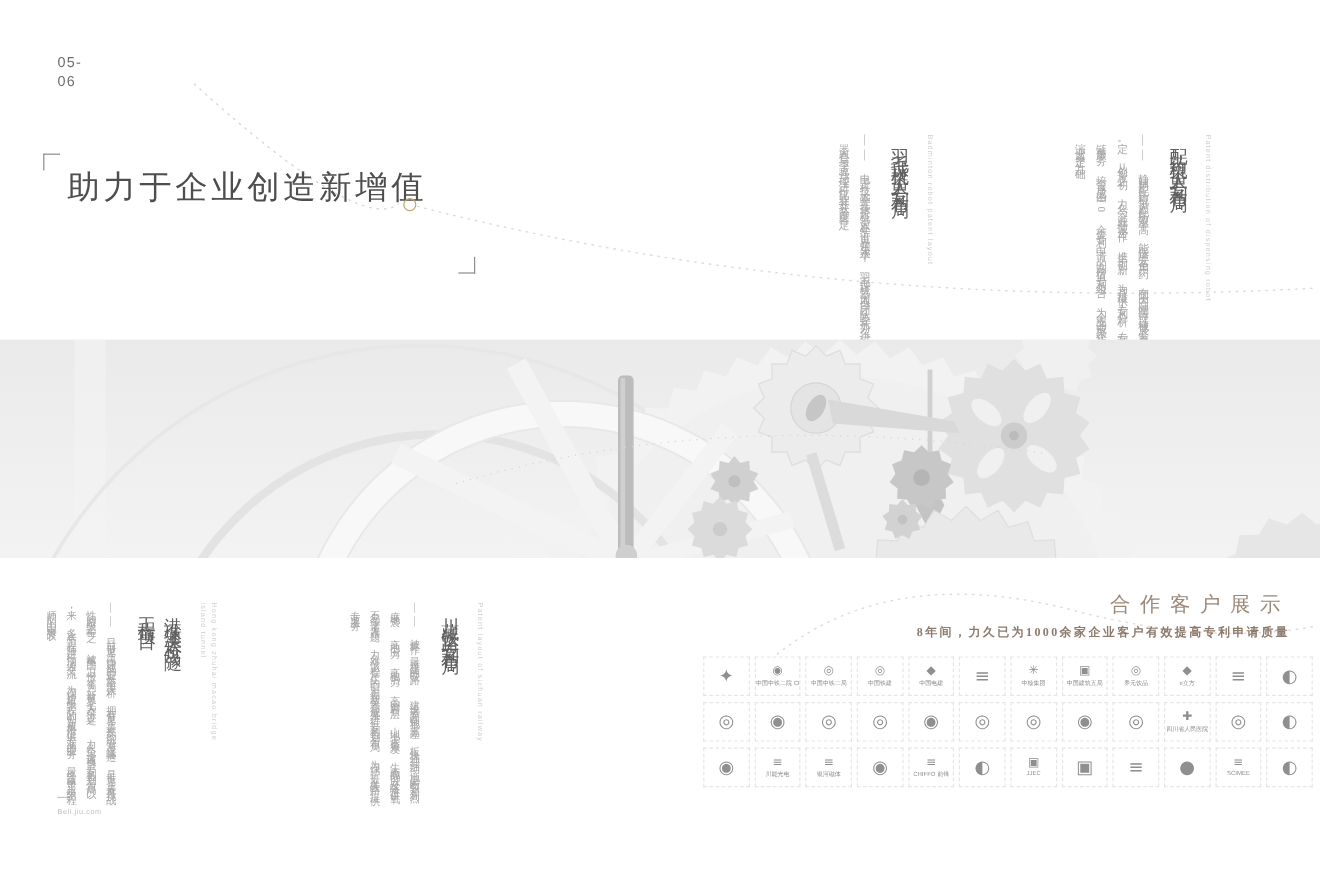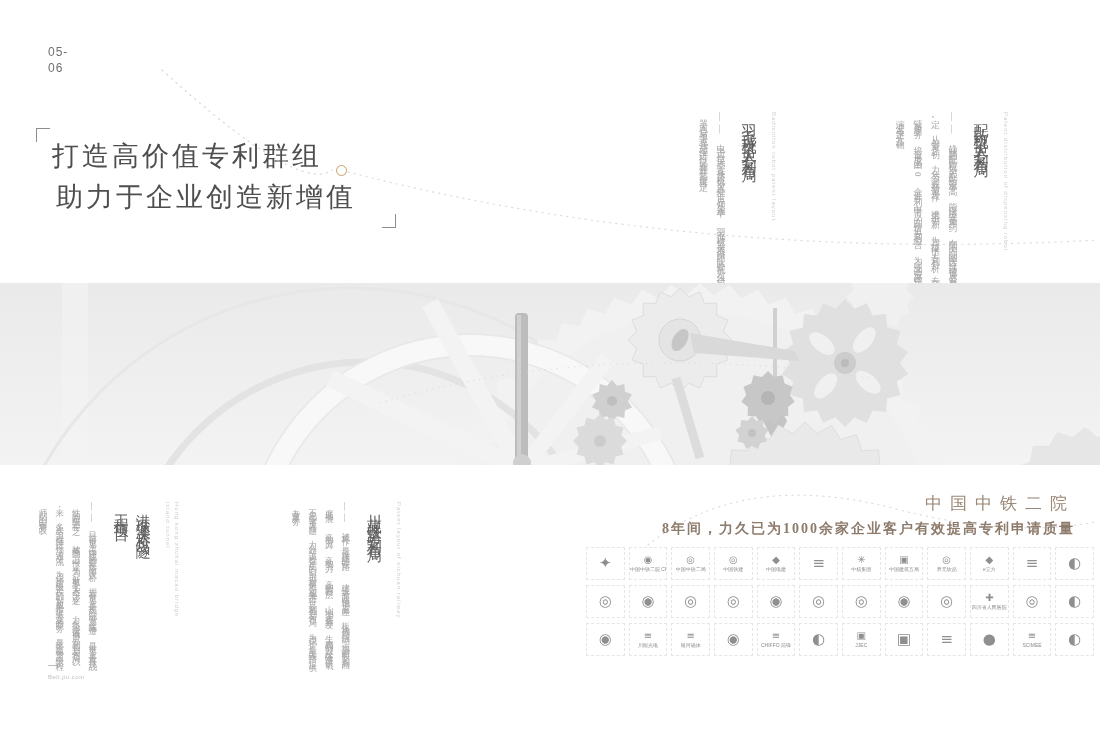--- a/index.html
+++ b/index.html
@@ -35,21 +35,21 @@
   .sec-badminton{right:322px;top:112px;}
   .sec-bridge{left:35px;top:502px;}
   .sec-railway{left:288px;top:502px;}
   .h-top{height:210px;}  .b-top{height:198px;}
   .h-bot{height:175px;}  .b-bot{height:158px;font-size:8.5px;letter-spacing:3px;}
   
   .gear-band{left:0;top:283px;width:1100px;height:182px;
     background:linear-gradient(180deg,#eaeaea 0%,#efefef 55%,#f3f3f3 100%);overflow:hidden;}
   
   .clients-heading{right:25px;top:492px;font-size:17px;letter-spacing:8px;color:#9b8876;}
-  .clients-sub{right:25px;top:520px;font-size:14px;letter-spacing:2px;color:#8d7b6c;font-weight:600;}
+  .clients-sub{right:25px;top:520px;font-size:10px;letter-spacing:2px;color:#8d7b6c;font-weight:600;}
   .logo-grid{left:586px;top:547px;width:508px;display:grid;
     grid-template-columns:repeat(12,1fr);gap:5px 4px;}
   .logo-tile{height:31px;background:#fff;border:1px dashed #e6e6e6;
     display:flex;flex-direction:column;align-items:center;justify-content:center;overflow:hidden;}
   .lg-glyph{font-family:"DejaVu Sans",sans-serif;color:#8f8f8f;line-height:1;}
   .lg-glyph.big{font-size:15px;}
   .lg-glyph.small{font-size:10px;}
   .lg-label{font-family:"Liberation Sans","DejaVu Sans",sans-serif;font-size:5px;color:#8a8a8a;
     white-space:nowrap;max-width:36px;overflow:hidden;margin-top:1px;}
   
@@ -64,21 +64,20 @@
   <path d="M162,70 Q300,195 332,170" fill="none" stroke="#d8d8d8" stroke-width="1.2" stroke-dasharray="1.2 5" stroke-linecap="round"></path>
   <path d="M348,172 Q700,262 1098,240" fill="none" stroke="#dcdcdc" stroke-width="1.2" stroke-dasharray="1.2 5" stroke-linecap="round"></path>
   <path d="M648,545 Q745,468 900,510 Q1010,538 1095,522" fill="none" stroke="#dcdcdc" stroke-width="1.2" stroke-dasharray="1.2 5" stroke-linecap="round"></path>
 </svg>
 
 <div class="abs page-num">05-
 06</div>
 
 <div class="abs title-block">
   <span class="bracket bracket-open"></span>
-  <div class="title-line">打造高价值专利群组</div>
   <div class="title-line title-line2">助力于企业创造新增值</div>
   <span class="bracket bracket-close"></span>
 </div>
 <div class="abs gold-ring"></div>
 
 <div class="abs vsec sec-badminton">
   <div class="vtext vb b-top">——电子科技大学竞技类机器人处于世界领先水平，羽毛球机器人项目团队委托力久进行专利布局。该机器人曾与李克强总理进行比赛并获高度肯定。</div>
   <div class="vtext vh h-top">羽毛球机器人专利布局</div>
   <div class="vtext ve h-top">Badminton robot patent layout</div>
 </div>
@@ -154,21 +153,21 @@
   <div class="vtext ve h-bot">Hong kong zhuhai macao bridge
 island tunnel</div>
 </div>
 
 <div class="abs vsec sec-railway">
   <div class="vtext vb b-bot">——被称作“最难建的铁路”，建设者面临地形高差、板块强烈活动（地层断裂和高烈度地震）、高地应力、高地热力、高密卵石层、山地灾害频发、生态脆弱以及隧道供氧不易等诸大难题，力久对该工程产生的自主创新技术和成果进行专利策划与布局，为保护「最美铁路」提供专业服务。</div>
   <div class="vtext vh h-bot">川藏铁路专利布局</div>
   <div class="vtext ve h-bot">Patent layout of sichuan railway</div>
 </div>
 
-<div class="abs clients-heading">中国中铁二院</div>
+<div class="abs clients-heading">合作客户展示</div>
 <div class="abs clients-sub">8年间，力久已为1000余家企业客户有效提高专利申请质量</div>
 <div class="abs logo-grid">
     <div class="logo-tile">
       <span class="lg-glyph big">✦</span>
     </div>
     <div class="logo-tile">
       <span class="lg-glyph small">◉</span>
       <span class="lg-label">中国中铁二院 CRECC</span>
     </div>
     <div class="logo-tile">

